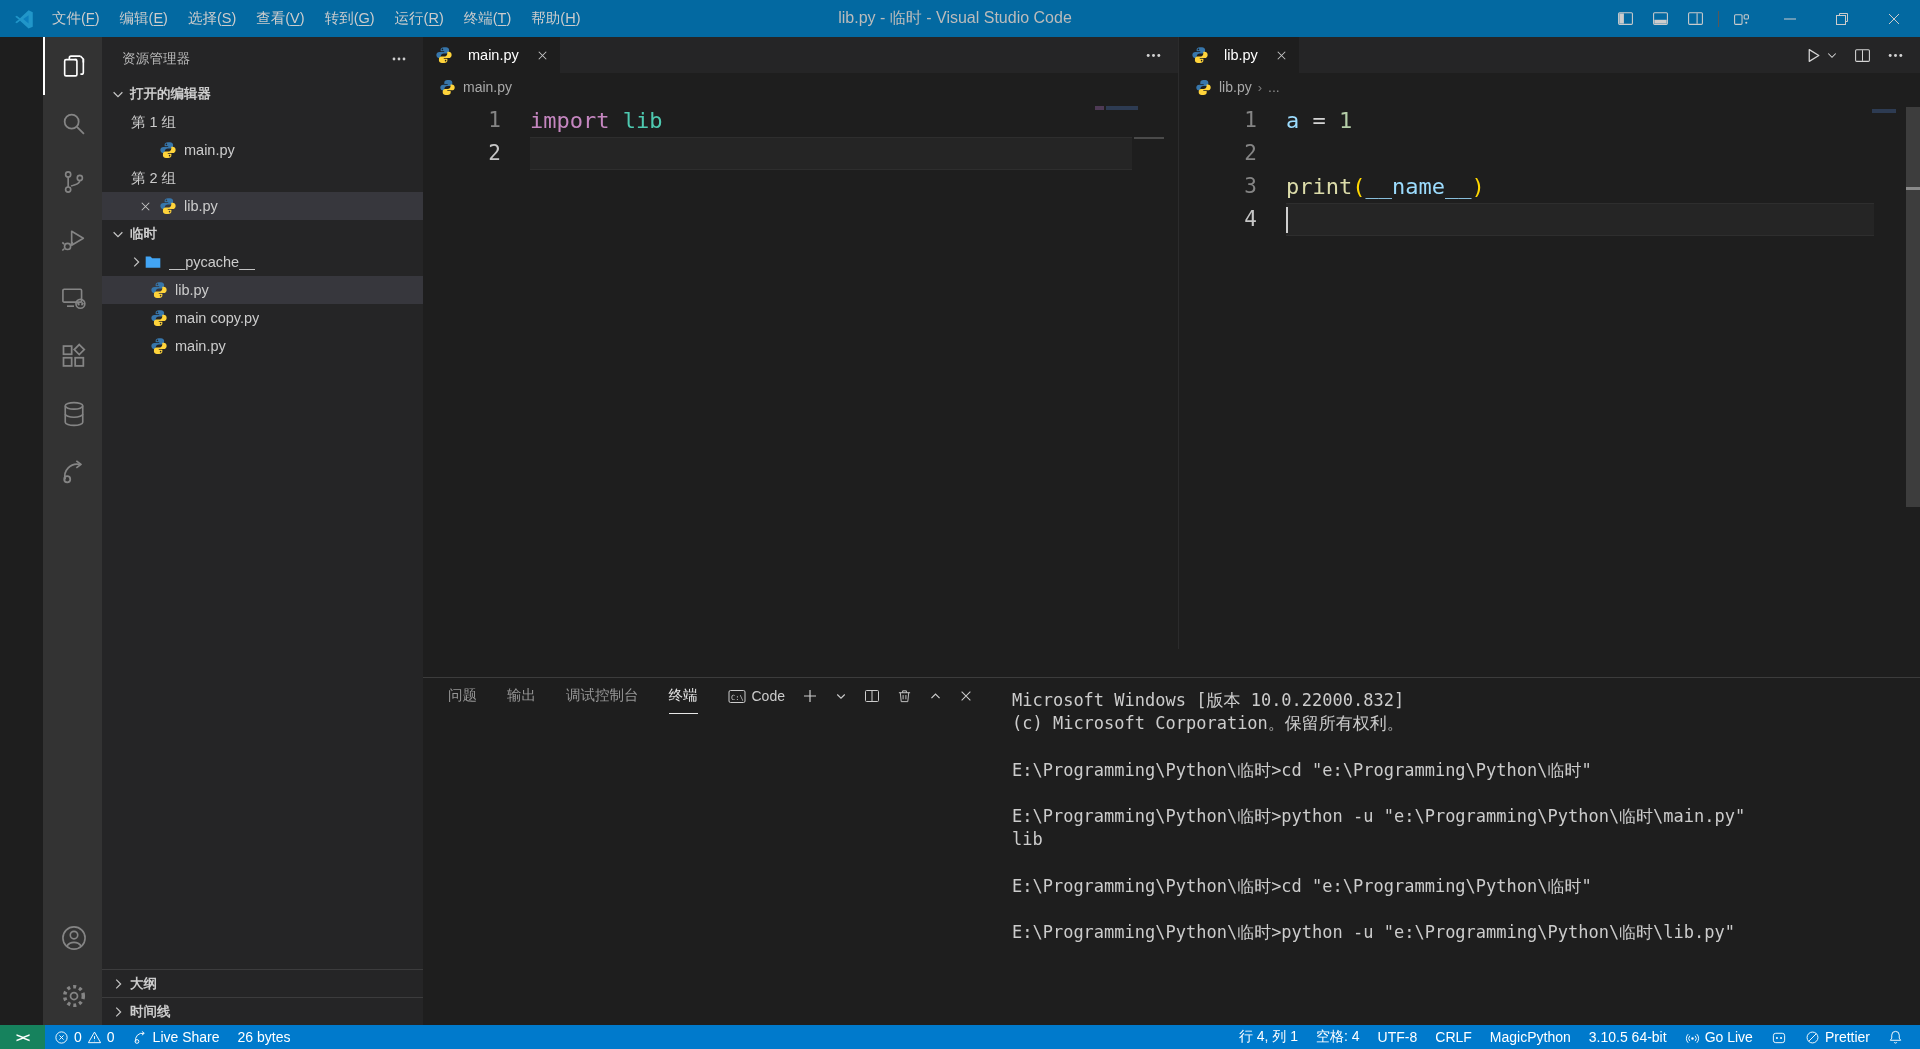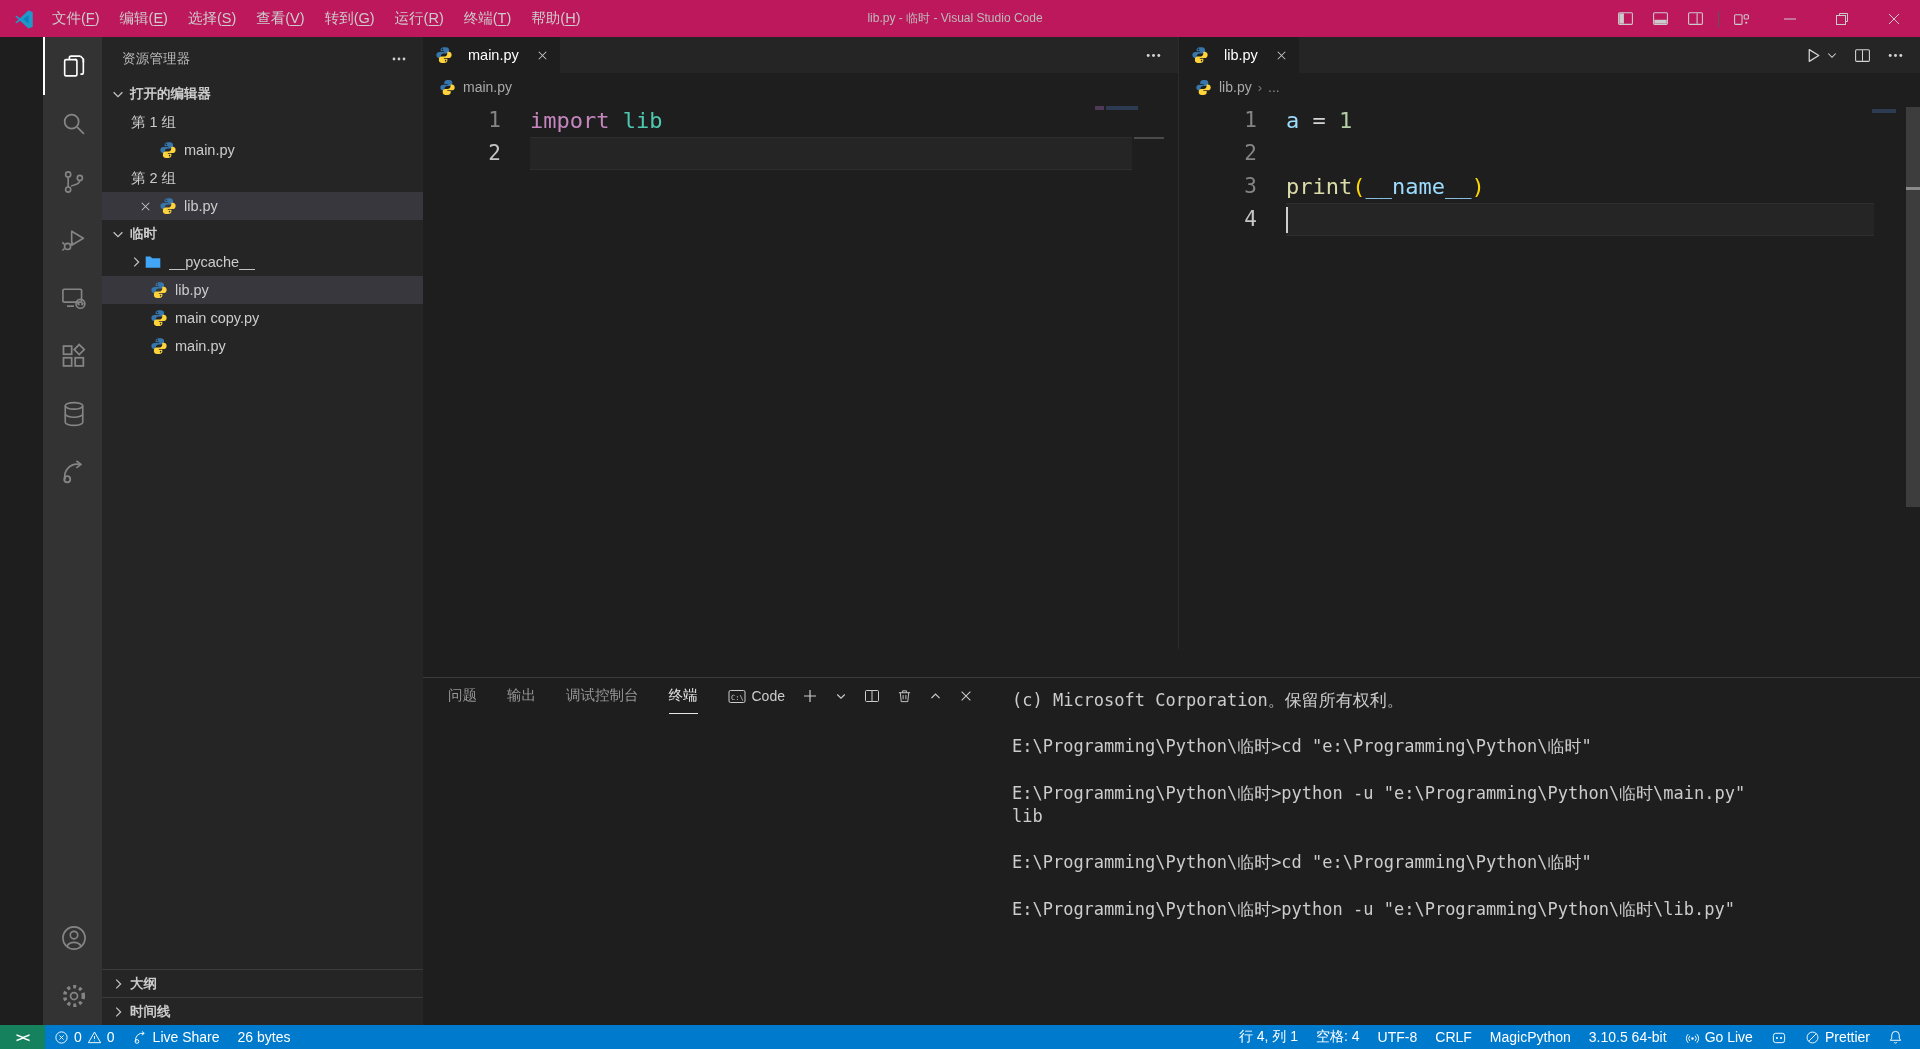--- a/index.html
+++ b/index.html
@@ -5,26 +5,26 @@
   * { box-sizing: border-box; margin: 0; padding: 0; }
   html,body { width:1920px; height:1049px; overflow:hidden; }
   body {
     background:#1e1e1e; color:#cccccc;
     font-family:"Liberation Sans","DejaVu Sans",sans-serif;
     font-size:15px; -webkit-font-smoothing:antialiased;
   }
   svg { display:block; }
 
   
-  .titlebar { position:relative; height:37px; background:#be185d; display:flex; align-items:center; }
+  .titlebar { position:relative; height:37px; background:#0369a1; display:flex; align-items:center; }
   .vscode-logo { margin:0 8px 0 14px; }
   .menubar { display:flex; height:100%; align-items:center; z-index:2; }
   .menu-item { padding:0 10px; font-size:14.5px; color:#cccccc; cursor:default; }
   .menu-item u { text-underline-offset:2px; }
-  .tb-title { position:absolute; left:0; right:10px; text-align:center; color:#bbbbbb; font-size:12px; pointer-events:none; }
+  .tb-title { position:absolute; left:0; right:10px; text-align:center; color:#bbbbbb; font-size:16px; pointer-events:none; }
   .tb-right { margin-left:auto; display:flex; align-items:center; height:100%; z-index:2; }
   .tb-layout-group { display:flex; align-items:center; gap:18px; color:#cccccc; margin-right:14px; }
   .tb-sep { width:1px; height:16px; background:#585858; margin:0 14px 0 0; }
   .win-btn { width:52px; height:100%; display:flex; align-items:center; justify-content:center; color:#cccccc; }
 
   
   .main { display:flex; height:988px;padding-left:43px; }
 
   
   .activitybar { width:59px; background:#333333; display:flex; flex-direction:column; }
@@ -551,20 +551,21 @@
               </svg>
             </span>
           <span class="pa-icon">
               <svg width="14" height="14" viewBox="0 0 16 16">
                 <path stroke="#cccccc" stroke-width="1.2" d="M3 3l10 10M13 3 3 13"></path>
               </svg>
             </span>
         </div>
       </div>
       <div class="terminal">
+          <div class="term-line">Microsoft Windows [版本 10.0.22000.832]</div>
           <div class="term-line">(c) Microsoft Corporation。保留所有权利。</div>
           <div class="term-line">&nbsp;</div>
           <div class="term-line">E:\Programming\Python\临时&gt;cd "e:\Programming\Python\临时"</div>
           <div class="term-line">&nbsp;</div>
           <div class="term-line">E:\Programming\Python\临时&gt;python -u "e:\Programming\Python\临时\main.py"</div>
           <div class="term-line">lib</div>
           <div class="term-line">&nbsp;</div>
           <div class="term-line">E:\Programming\Python\临时&gt;cd "e:\Programming\Python\临时"</div>
           <div class="term-line">&nbsp;</div>
           <div class="term-line">E:\Programming\Python\临时&gt;python -u "e:\Programming\Python\临时\lib.py"</div>

